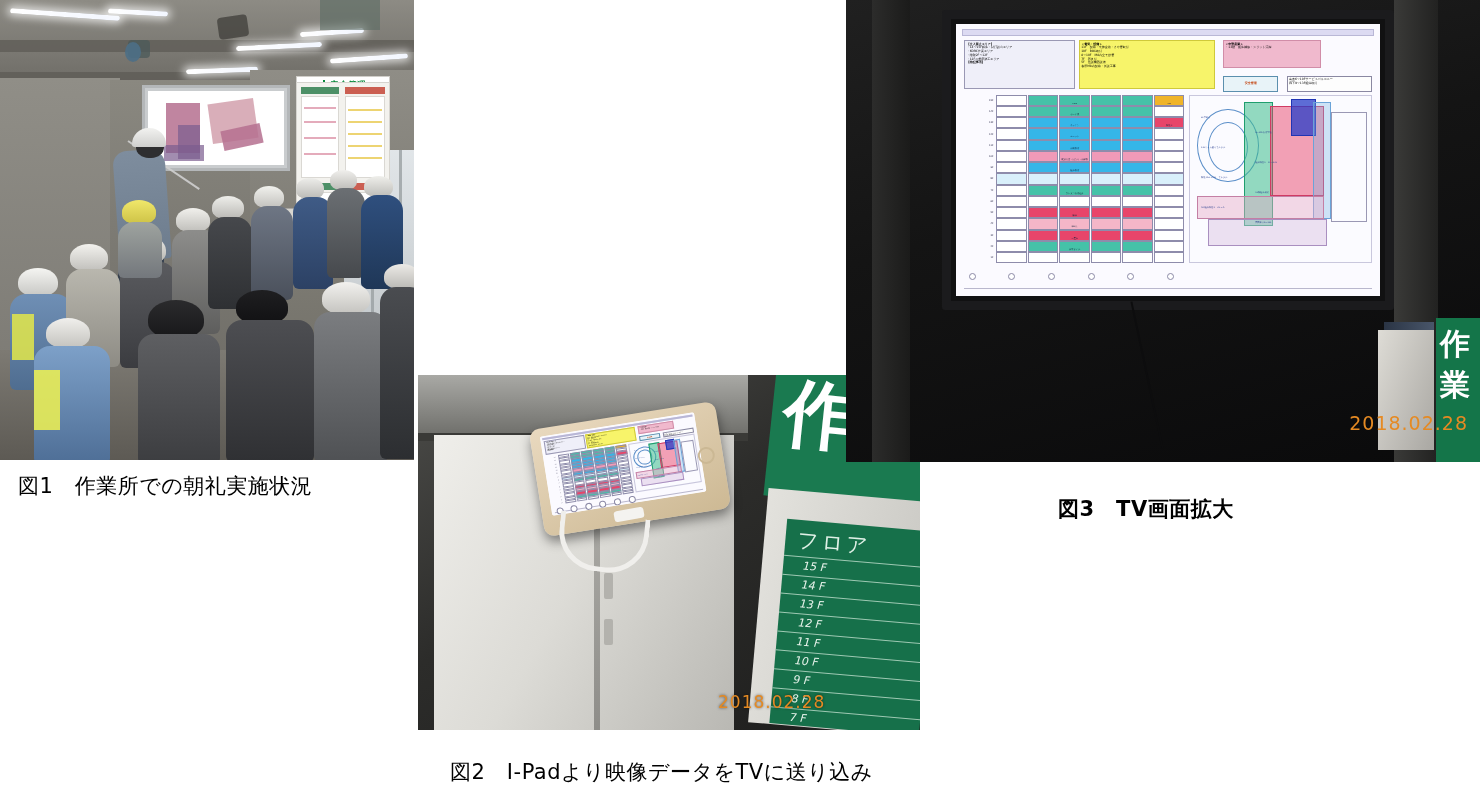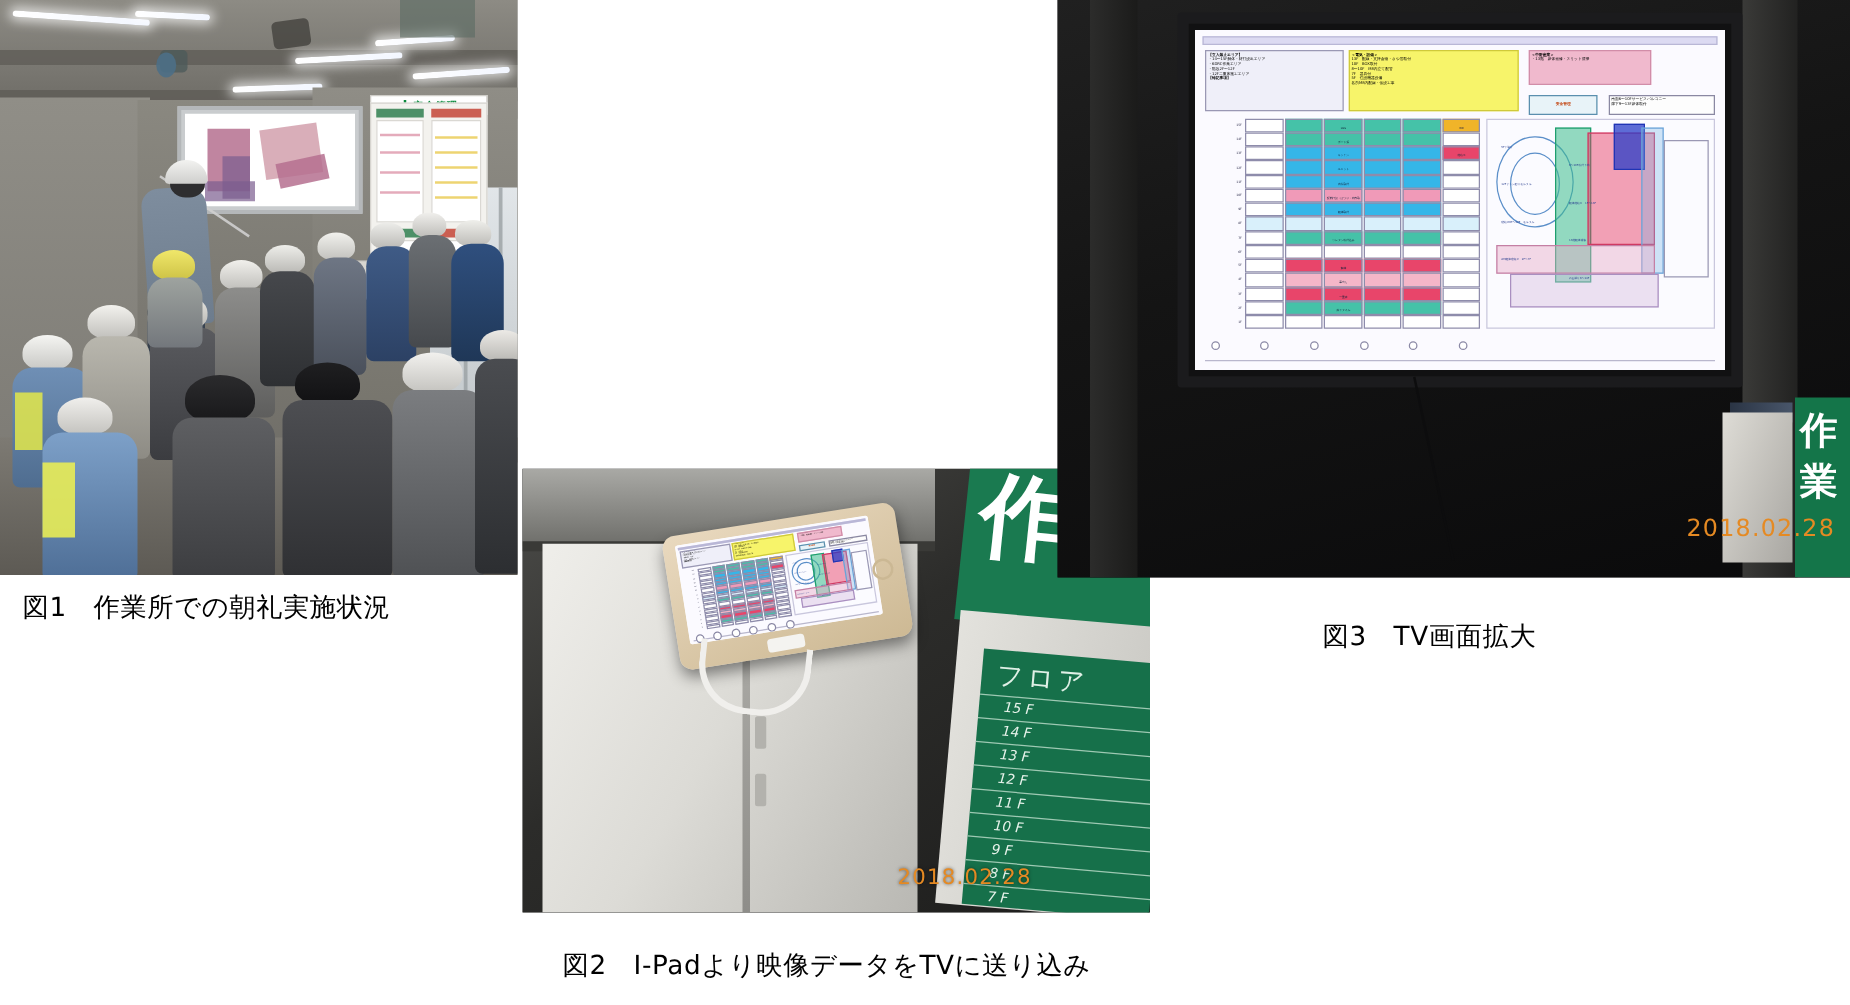--- a/index.html
+++ b/index.html
@@ -735,13 +735,13 @@
       </div>
   </div>
   <div class="cable"></div>
   <div class="panel-small"></div>
   <div class="cabinet"></div>
   <div class="greensign">
     <span>作業</span>
   </div>
   <div style="position:absolute;right:12px;bottom:28px;color:#e58a23;font-size:19px;letter-spacing:1px;font-family:'DejaVu Sans',sans-serif;">2018.02.28</div>
 </div>
-<div class="caption" style="left:1058px;top:495px;">図3　TV画面拡大</div>
+<div class="caption" style="left:1058px;top:495px;font-weight:bold;">図3　TV画面拡大</div>
 
 </body></html>

